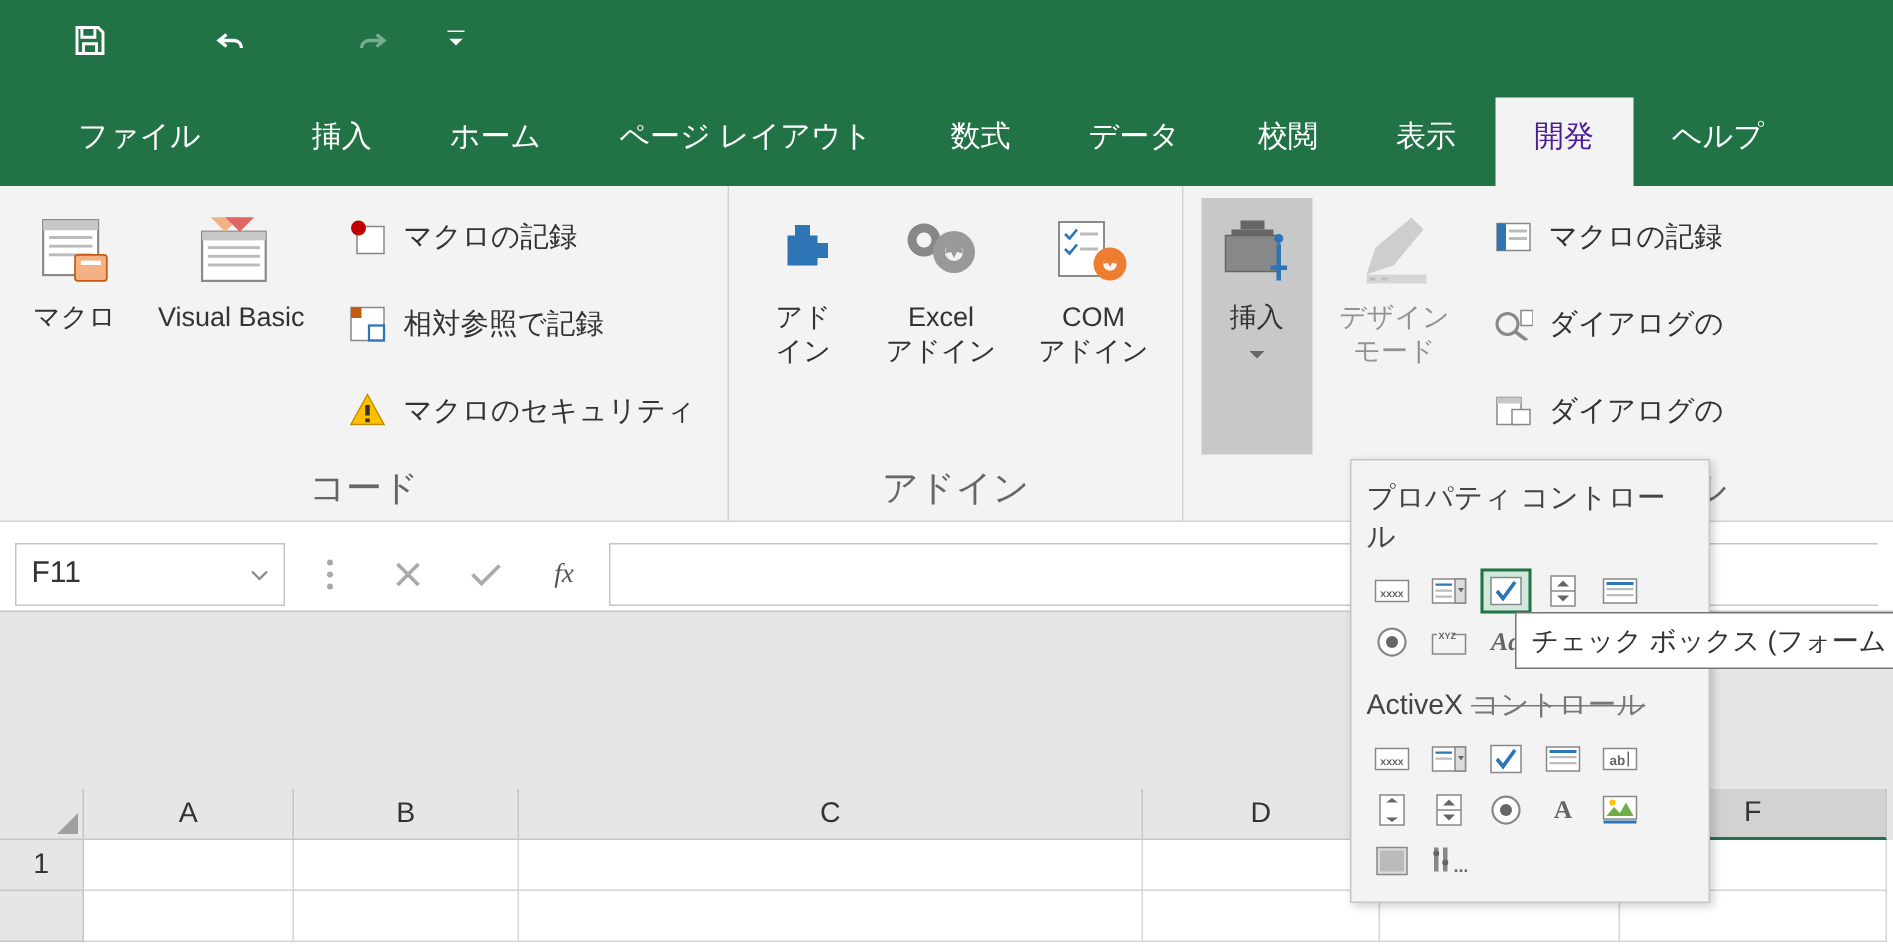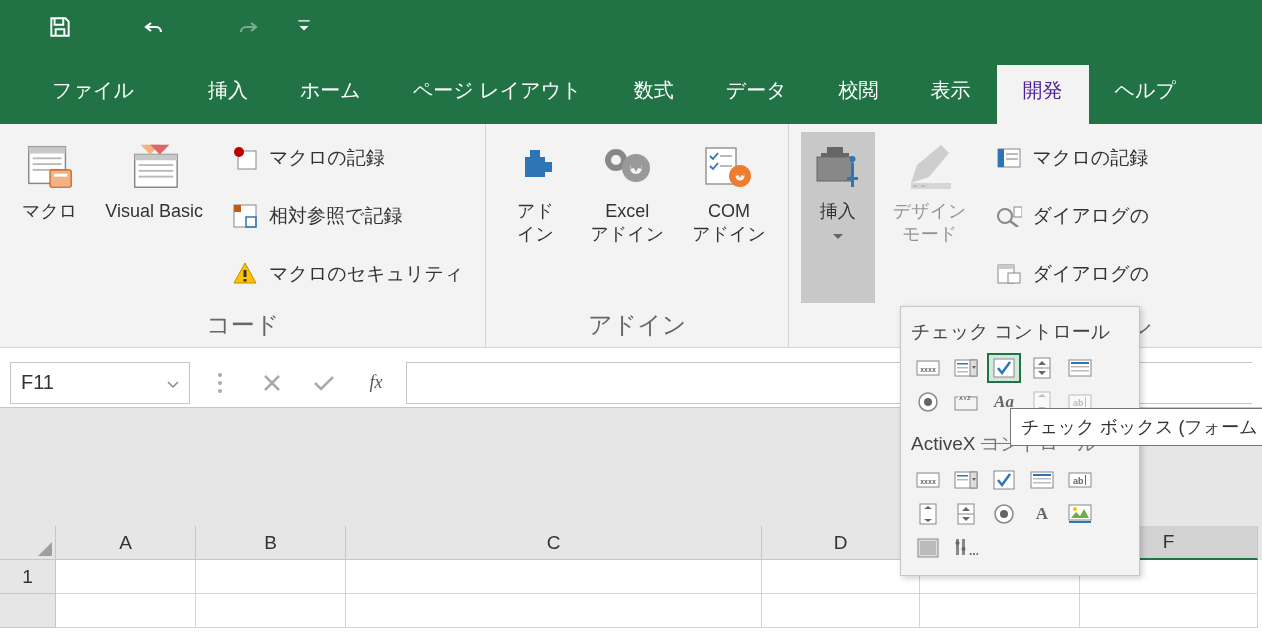--- a/index.html
+++ b/index.html
@@ -330,21 +330,21 @@
     <div class="cell col-A"></div>
     <div class="cell col-B"></div>
     <div class="cell col-C"></div>
     <div class="cell col-D"></div>
     <div class="cell col-E"></div>
     <div class="cell col-F"></div>
   </div>
 </div>
 
 <div class="popup">
-  <div class="popup-title">チェック コントロール</div>
+  <div class="popup-title">プロパティ コントロール</div>
   <div class="popup-grid">
     <div class="popup-item">
         <svg width="24" height="16" viewBox="0 0 24 16">
           <rect x="1" y="1" width="22" height="14" fill="#fff" stroke="#888"></rect>
           <text x="12" y="12" font-size="7" text-anchor="middle" fill="#666">xxxx</text>
         </svg>
       </div>
     <div class="popup-item">
         <svg width="24" height="18" viewBox="0 0 24 18">
           <rect x="1" y="1" width="22" height="16" fill="#fff" stroke="#888"></rect>

